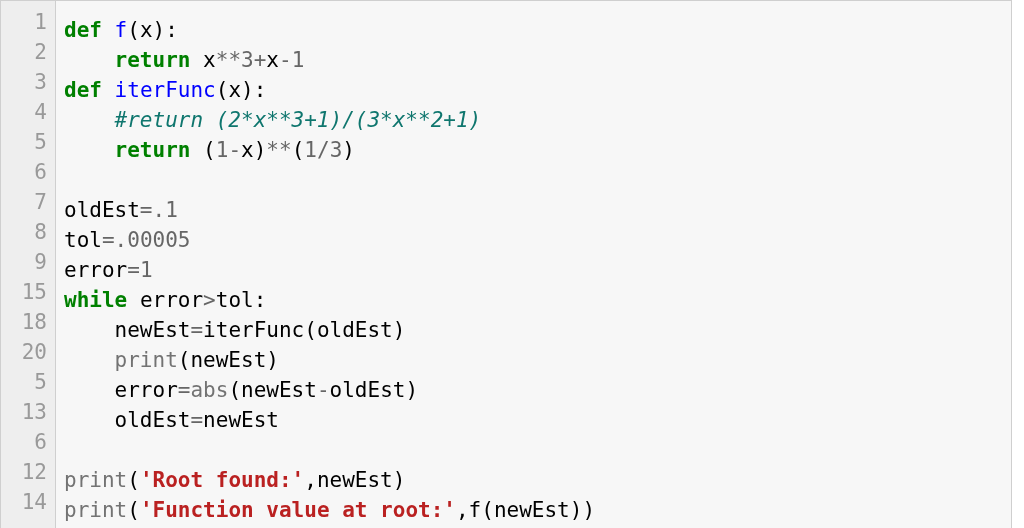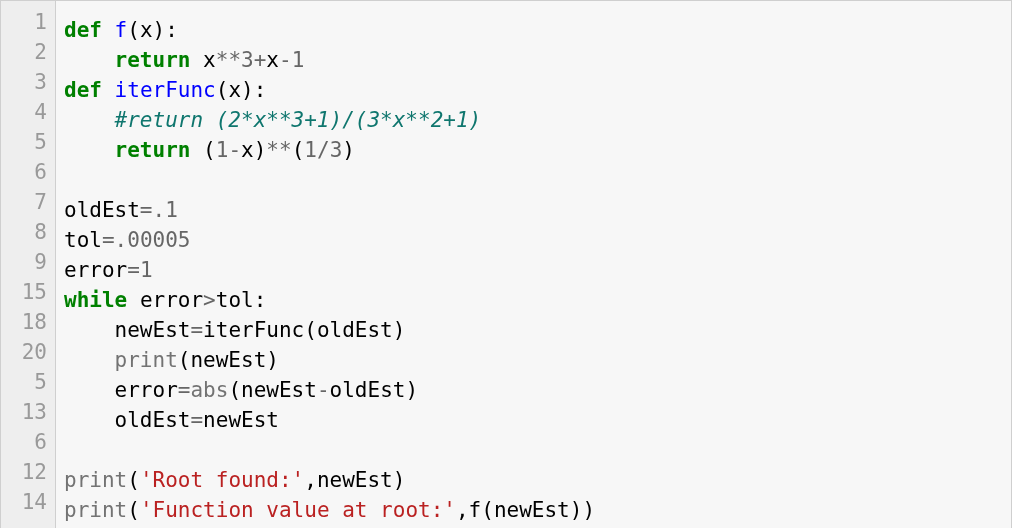--- a/index.html
+++ b/index.html
@@ -38,21 +38,21 @@
     color: #000000;
   }
   .code .line {
     height: 30px;
   }
   .kw { color: #008000; font-weight: bold; }  
   .bn { color: #737373; }                      
   .fn { color: #0000ff; }                      
   .op { color: #666666; }                      
   .num { color: #666666; }                     
-  .str { color: #ba2121; }                     
+  .str { color: #ba2121; font-weight: bold; }                     
   .cm { color: #0f766e; font-style: italic; }  
   .id { color: #000000; }                      
 </style>
 </head>
 <body>
 
 <div class="code-block">
   <div class="gutter" id="gutter">
       <div>1</div>
       <div>2</div>

